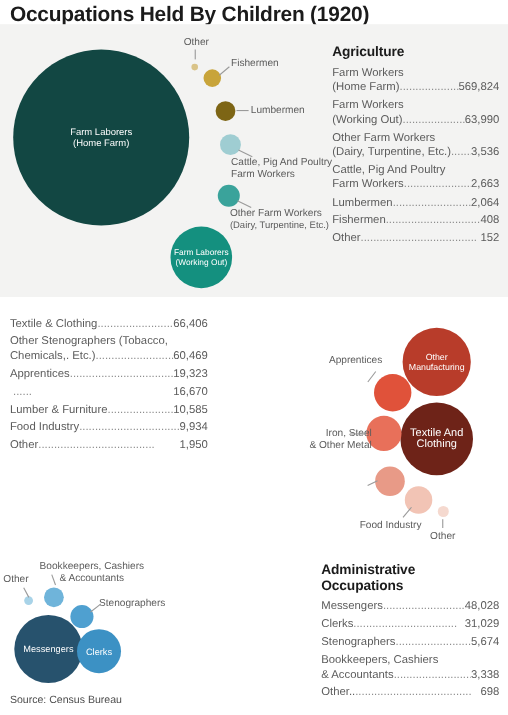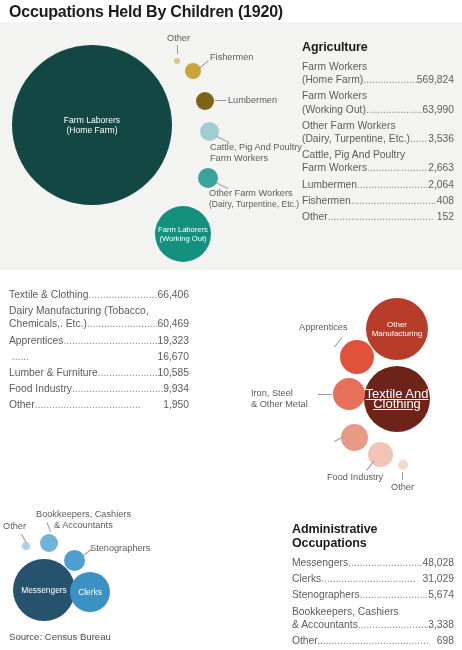--- a/index.html
+++ b/index.html
@@ -13,21 +13,21 @@
   }
   .page{position:relative;width:462px;height:650px;}
 
   
   .title-bar{
     position:absolute;left:0;top:0;width:462px;height:22px;
     background:#ffffff;
   }
   .title-bar .title{
     position:absolute;left:9px;top:3px;
-    font-size:16px;font-weight:bold;color:#1b1b1b;
+    font-size:19px;font-weight:bold;color:#1b1b1b;
     letter-spacing:-0.2px;
     font-family:"Liberation Sans", sans-serif;
   }
 
   
   .band{
     position:absolute;left:0;width:462px;
     background:#f3f3f2;
   }
   .band.agriculture{top:22px;height:248px;}
@@ -209,21 +209,21 @@
 
       <div class="stat">
         <span class="row">
           <span class="lbl">Textile &amp; Clothing</span>
           <span class="dots">.................................</span>
           <span class="val">66,406</span>
         </span>
       </div>
 
       <div class="stat">
-        <span class="l1">Dairy Manufacturing (Tobacco,</span>
+        <span class="l1">Other Stenographers (Tobacco,</span>
         <span class="row">
           <span class="lbl">Chemicals,. Etc.)</span>
           <span class="dots">.................................</span>
           <span class="val">60,469</span>
         </span>
       </div>
 
       <div class="stat">
         <span class="row">
           <span class="lbl">Apprentices</span>
@@ -264,35 +264,35 @@
       </div>
 
     </div>
   </div>
 
   <div class="bub" style="left:366px;top:298px;width:62px;height:62px;background:#b83c2a;">
     <span style="white-space:pre-line;font-size:8px;line-height:9.5px;">Other
 Manufacturing</span>
   </div>
   <div class="bub" style="left:364px;top:366px;width:66px;height:66px;background:#6e2318;">
-    <span style="white-space:pre-line;font-size:13px;line-height:9.8px;text-decoration:underline;">Textile And
+    <span style="white-space:pre-line;font-size:10px;line-height:9.8px;">Textile And
 Clothing</span>
   </div>
   <div class="bub nolabel" style="left:340px;top:340px;width:34px;height:34px;background:#e0523a;"></div>
   <div class="bub nolabel" style="left:333px;top:378px;width:32px;height:32px;background:#e8705a;"></div>
   <div class="bub nolabel" style="left:341px;top:424px;width:27px;height:27px;background:#e89a87;"></div>
   <div class="bub nolabel" style="left:368px;top:442px;width:25px;height:25px;background:#f2c4b5;"></div>
   <div class="bub nolabel" style="left:398px;top:460px;width:10px;height:10px;background:#f5d9cf;"></div>
 
   <div class="calloutTxt" style="left:299px;top:322px;">
     <span>Apprentices</span>
   </div>
   <div class="leader" style="left:342px;top:338px;width:12px;transform:rotate(127deg);"></div>
 
-  <div class="calloutTxt r" style="left:251px;top:388px;width:62px;text-align:left;">
+  <div class="calloutTxt r" style="left:276px;top:388px;width:62px;text-align:right;">
     <span>Iron, Steel</span><br>
     <span>&amp; Other Metal</span>
   </div>
   <div class="leader" style="left:318px;top:394px;width:14px;"></div>
 
   <div class="leader" style="left:334px;top:441px;width:10px;transform:rotate(-26deg);"></div>
 
   <div class="calloutTxt" style="left:327px;top:472px;">
     <span>Food Industry</span>
   </div>
@@ -324,21 +324,21 @@
   <div class="calloutTxt" style="left:3px;top:521px;">
     <span>Other</span>
   </div>
   <div class="leader" style="left:22px;top:534px;width:10px;transform:rotate(62deg);"></div>
 
   <div class="calloutTxt" style="left:90px;top:543px;">
     <span>Stenographers</span>
   </div>
   <div class="leader" style="left:82px;top:556px;width:12px;transform:rotate(-38deg);"></div>
 
-  <div class="panel" style="left:292px;top:522px;width:162px;">
+  <div class="panel" style="left:292px;top:511px;width:162px;">
     <h2>Administrative Occupations</h2>
     <div>
 
       <div class="stat">
         <span class="row">
           <span class="lbl">Messengers</span>
           <span class="dots">.................................</span>
           <span class="val">48,028</span>
         </span>
       </div>

